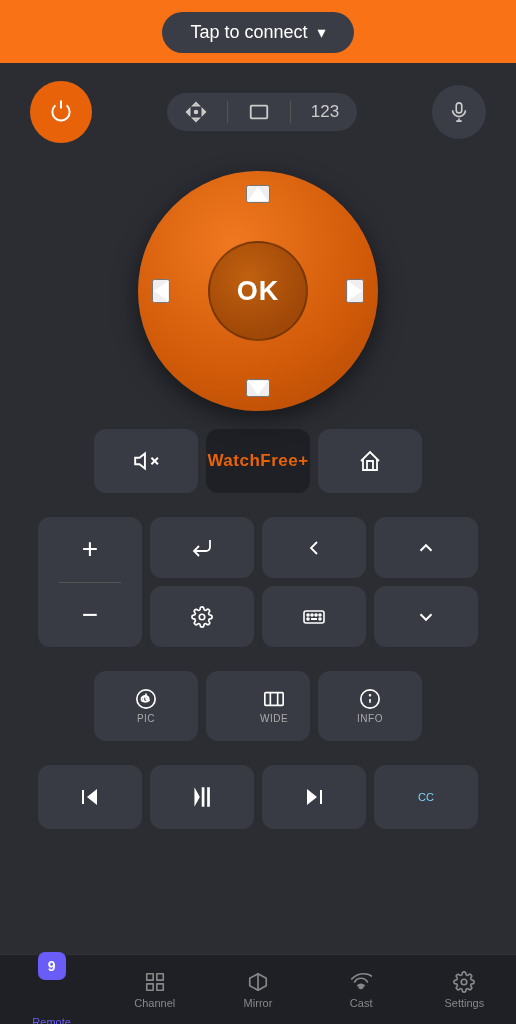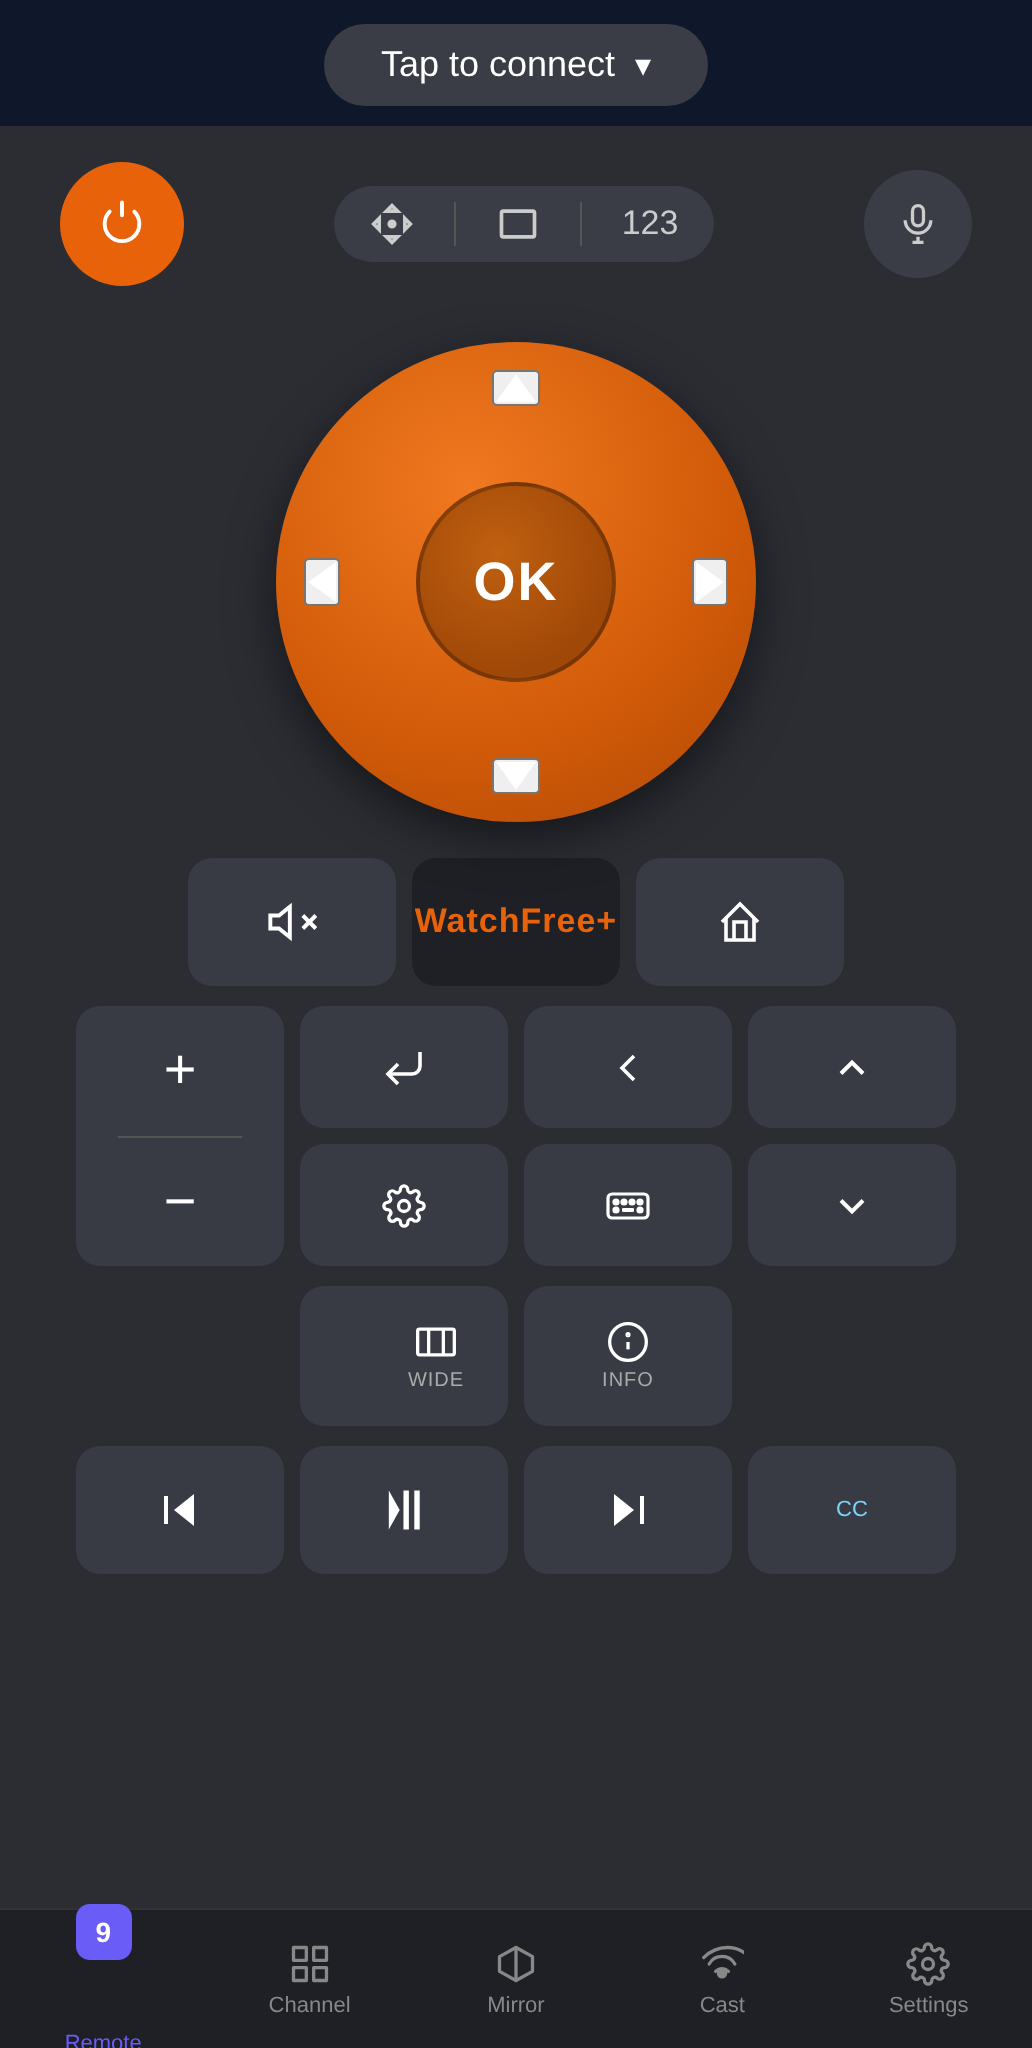--- a/index.html
+++ b/index.html
@@ -16,21 +16,21 @@
       align-items: center;
     }
 
     
     .top-bar {
       width: 100%;
       display: flex;
       justify-content: center;
       align-items: center;
       padding: 12px 0 10px;
-      background: #0f172a;
+      background: #f97316;
     }
 
     .connect-btn {
       background: #3a3d45;
       border-radius: 24px;
       padding: 10px 28px;
       display: flex;
       align-items: center;
       gap: 10px;
       cursor: pointer;
@@ -192,21 +192,21 @@
       top: 50%;
       transform: translateY(-50%);
     }
 
     
     .btn-grid {
       width: 100%;
       padding: 0 16px;
       display: flex;
       flex-direction: column;
-      gap: 10px;
+      gap: 24px;
     }
 
     .btn-row {
       display: flex;
       gap: 8px;
       justify-content: center;
     }
 
     .remote-btn {
       background: #383b43;
@@ -487,20 +487,29 @@
         <button class="remote-btn btn-sq" style="width:104px;height:61px;">
           <svg style="width:22px;height:22px;fill:none;stroke:white;stroke-width:2.2;" viewBox="0 0 24 24">
             <polyline points="6 9 12 15 18 9"></polyline>
           </svg>
         </button>
       </div>
     </div>
   </div>
 
   <div class="btn-row">
+    <button class="remote-btn btn-sq btn-with-label" style="height:70px;">
+      <svg style="width:22px;height:22px;fill:none;stroke:white;stroke-width:1.8;" viewBox="0 0 24 24">
+        <path d="M12 2C6.48 2 2 6.48 2 12s4.48 10 10 10 10-4.48 10-10S17.52 2 12 2z"></path>
+        <path d="M12 6v6l4 2"></path>
+        <circle cx="12" cy="12" r="3" fill="none"></circle>
+        <path d="M8 10c1-2 5-2 6 0s-1 5-3 5-4-1-4-3 1-2 1-2z"></path>
+      </svg>
+      <span class="btn-sub-label">PIC</span>
+    </button>
     <button class="remote-btn btn-sq btn-with-label" style="height:70px;padding-left:32px;">
       <svg style="width:22px;height:22px;fill:none;stroke:white;stroke-width:1.8;" viewBox="0 0 24 24">
         <rect x="2" y="5" width="20" height="14" rx="1"></rect>
         <line x1="8" y1="5" x2="8" y2="19"></line>
         <line x1="16" y1="5" x2="16" y2="19"></line>
       </svg>
       <span class="btn-sub-label">WIDE</span>
     </button>
     <button class="remote-btn btn-sq btn-with-label" style="height:70px;">
       <svg style="width:22px;height:22px;fill:none;stroke:white;stroke-width:1.8;" viewBox="0 0 24 24">

